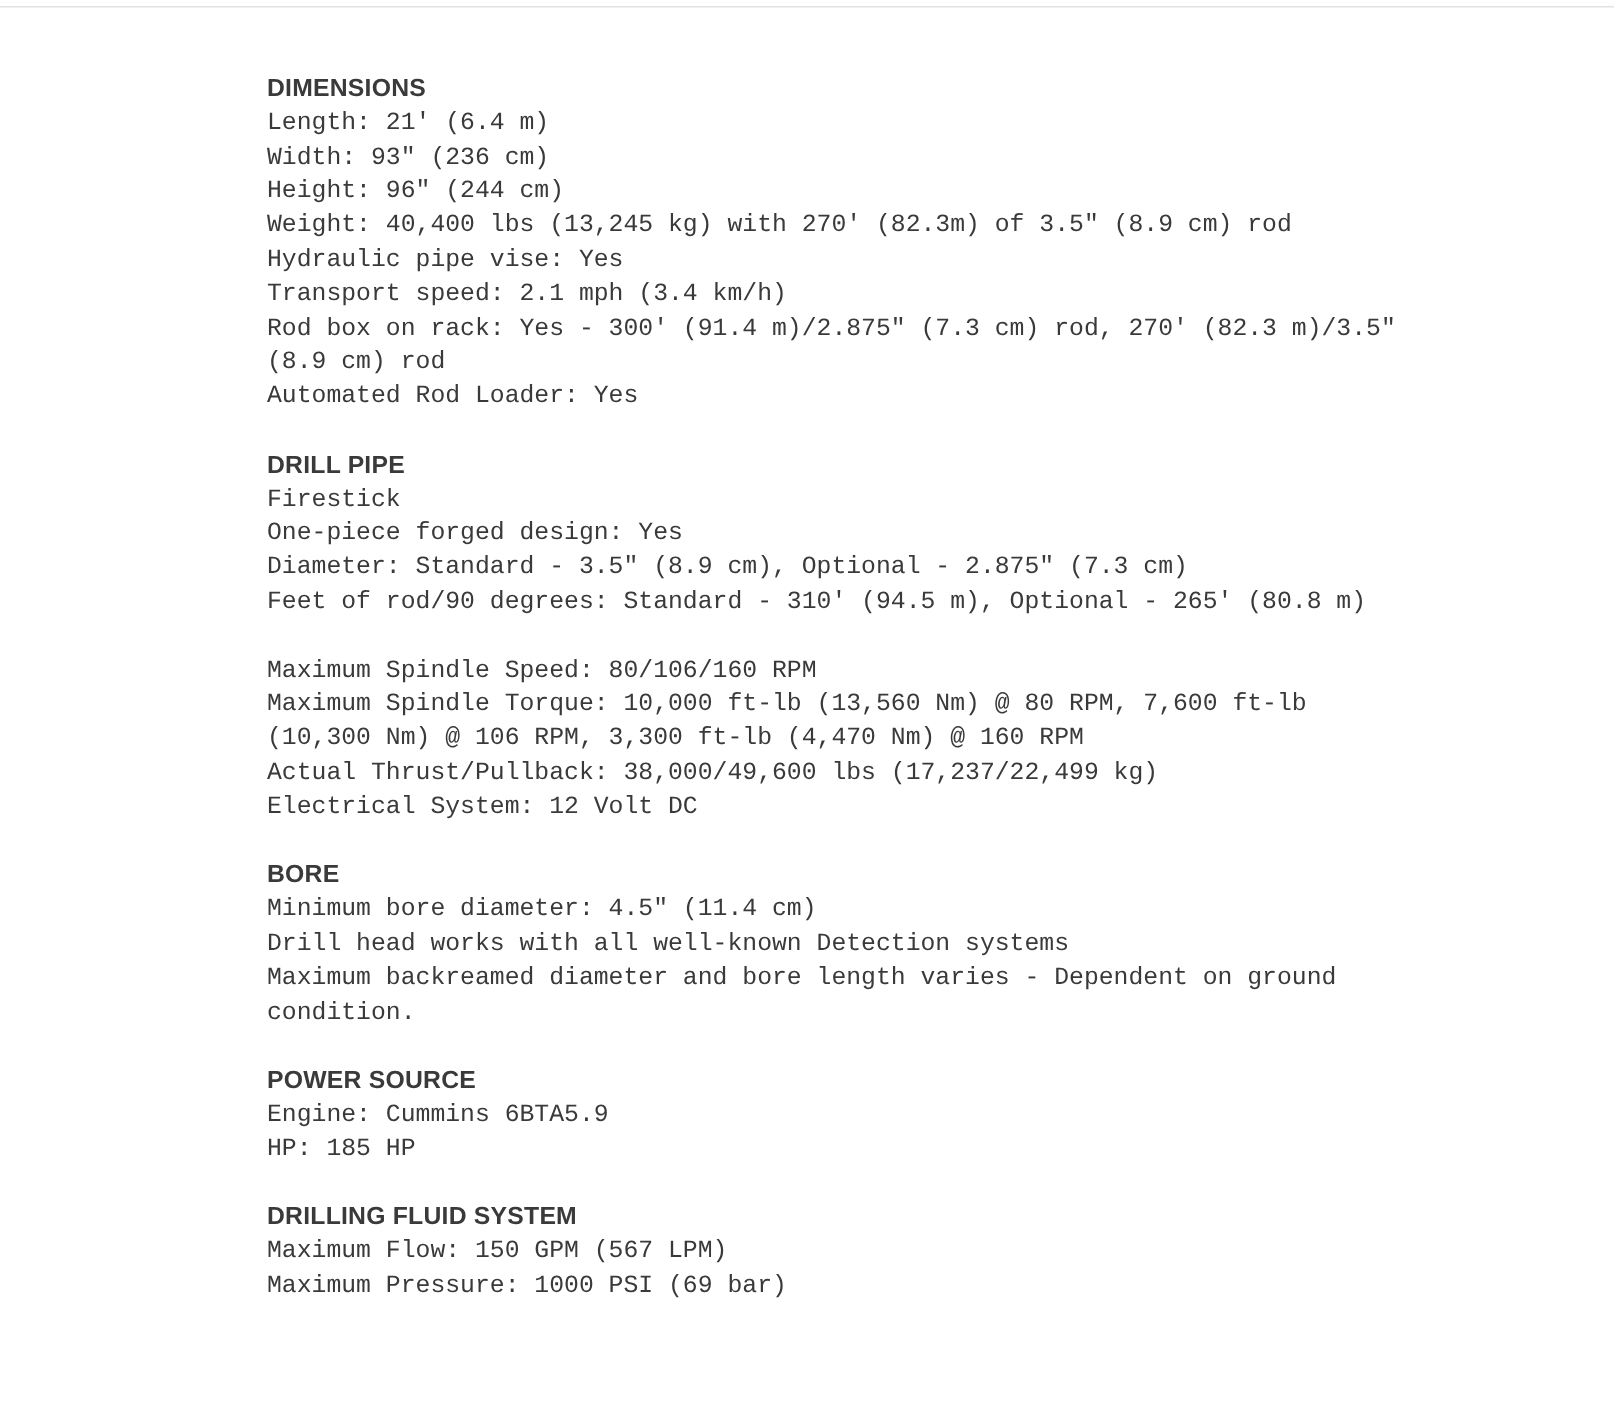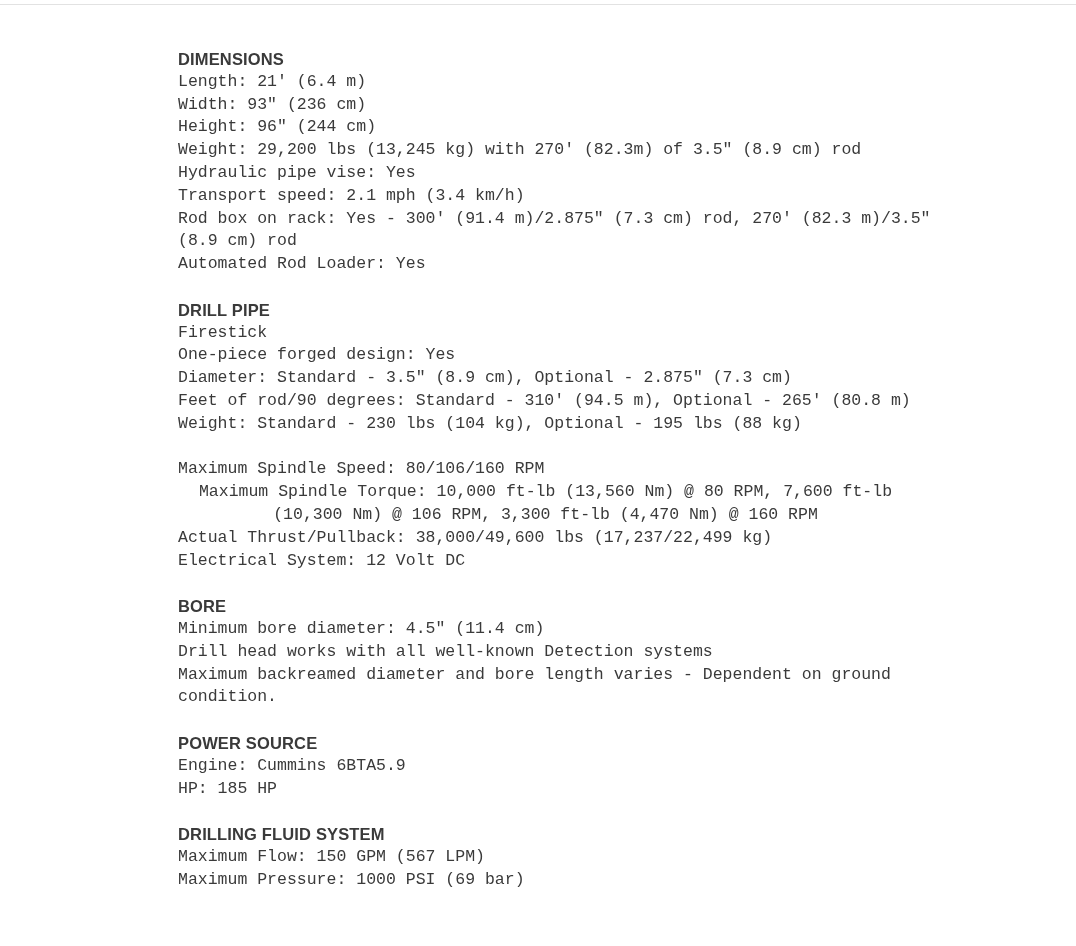--- a/index.html
+++ b/index.html
@@ -49,47 +49,45 @@
     margin: 0;
     font-size: 16.5px;
     line-height: 22.8px;
     color: #3a3a3a;
     white-space: normal;
     font-family: Liberation Mono, monospace;
   }
   
   .spec-line.wide {
     width: 735px;
-    text-align: center;
   }
 </style>
 </head>
 <body>
 
 <div class="top-rule"></div>
 
 <div class="spec-sheet" id="spec-sheet">
     <div class="spec-section">
       <p class="section-heading">DIMENSIONS</p>
       <p class="spec-line">Length: 21' (6.4 m)</p>
       <p class="spec-line">Width: 93" (236 cm)</p>
       <p class="spec-line">Height: 96" (244 cm)</p>
-      <p class="spec-line">Weight: 29,200 lbs (13,245 kg) with 270' (82.3m) of 3.5" (8.9 cm) rod</p>
+      <p class="spec-line">Weight: 40,400 lbs (13,245 kg) with 270' (82.3m) of 3.5" (8.9 cm) rod</p>
       <p class="spec-line">Hydraulic pipe vise: Yes</p>
       <p class="spec-line">Transport speed: 2.1 mph (3.4 km/h)</p>
       <p class="spec-line">Rod box on rack: Yes - 300' (91.4 m)/2.875" (7.3 cm) rod, 270' (82.3 m)/3.5" (8.9 cm) rod</p>
       <p class="spec-line">Automated Rod Loader: Yes</p>
     </div>
     <div class="spec-section">
       <p class="section-heading">DRILL PIPE</p>
       <p class="spec-line">Firestick</p>
       <p class="spec-line">One-piece forged design: Yes</p>
       <p class="spec-line">Diameter: Standard - 3.5" (8.9 cm), Optional - 2.875" (7.3 cm)</p>
       <p class="spec-line">Feet of rod/90 degrees: Standard - 310' (94.5 m), Optional - 265' (80.8 m)</p>
-      <p class="spec-line">Weight: Standard - 230 lbs (104 kg), Optional - 195 lbs (88 kg)</p>
     </div>
     <div class="spec-section">
       <p class="spec-line">Maximum Spindle Speed: 80/106/160 RPM</p>
       <p class="spec-line wide">Maximum Spindle Torque: 10,000 ft-lb (13,560 Nm) @ 80 RPM, 7,600 ft-lb (10,300 Nm) @ 106 RPM, 3,300 ft-lb (4,470 Nm) @ 160 RPM</p>
       <p class="spec-line">Actual Thrust/Pullback: 38,000/49,600 lbs (17,237/22,499 kg)</p>
       <p class="spec-line">Electrical System: 12 Volt DC</p>
     </div>
     <div class="spec-section">
       <p class="section-heading">BORE</p>
       <p class="spec-line">Minimum bore diameter: 4.5" (11.4 cm)</p>

